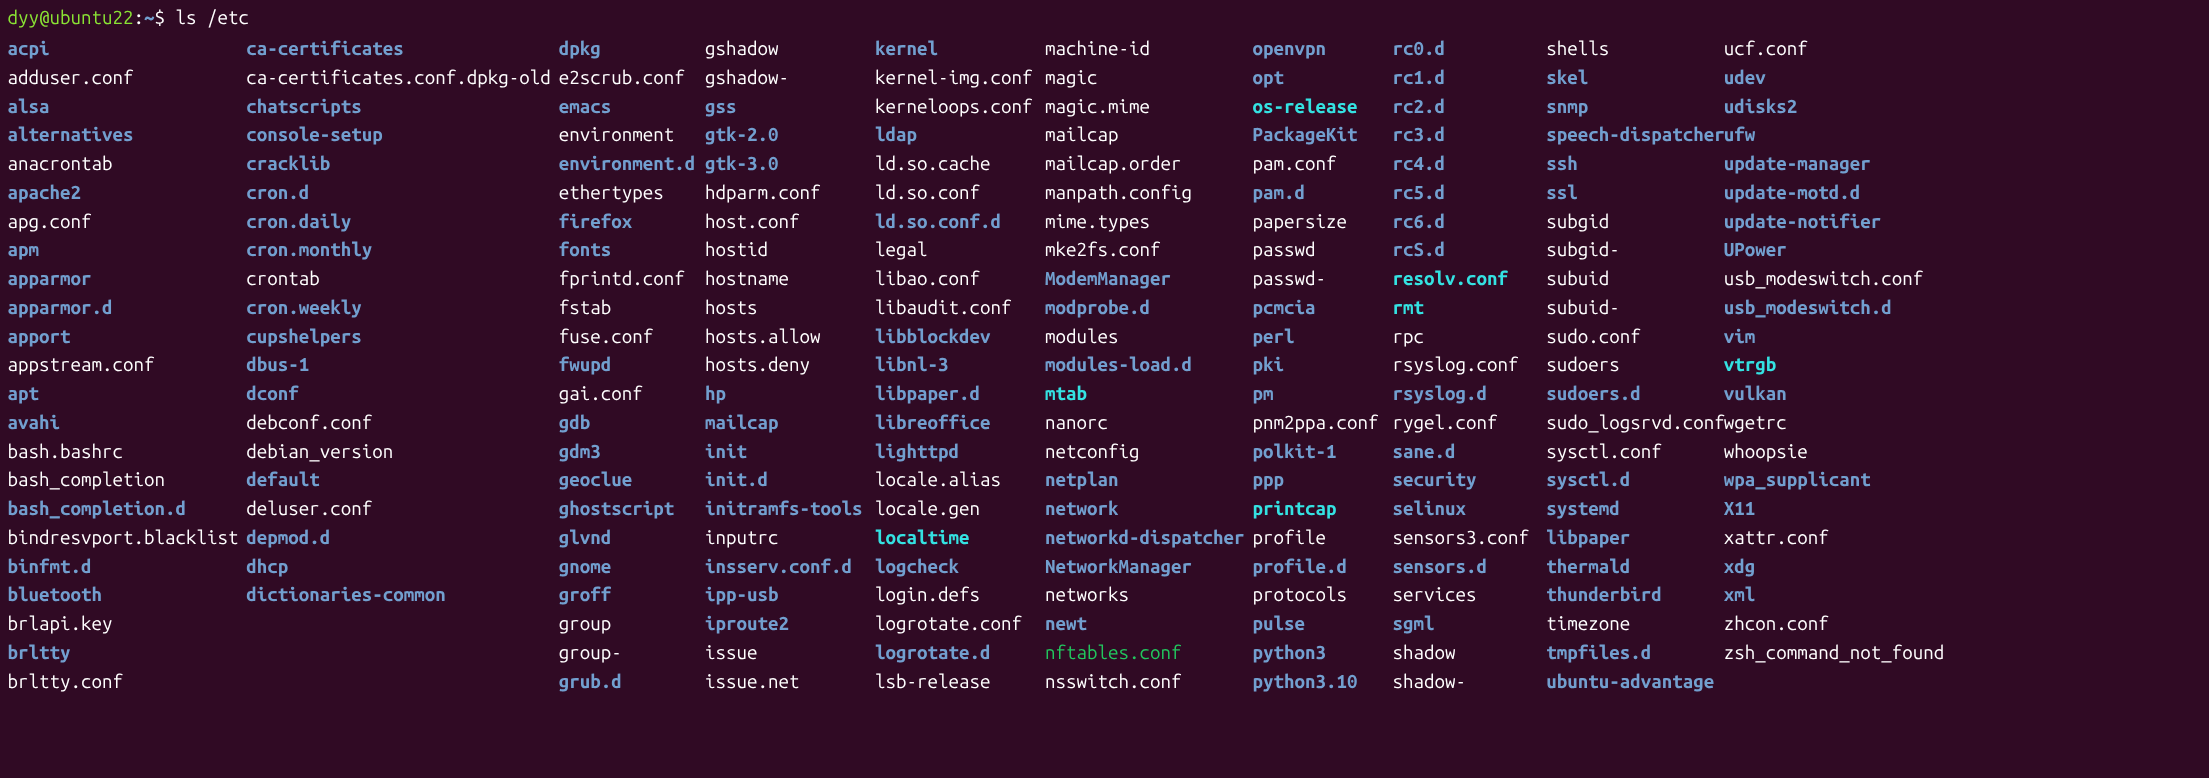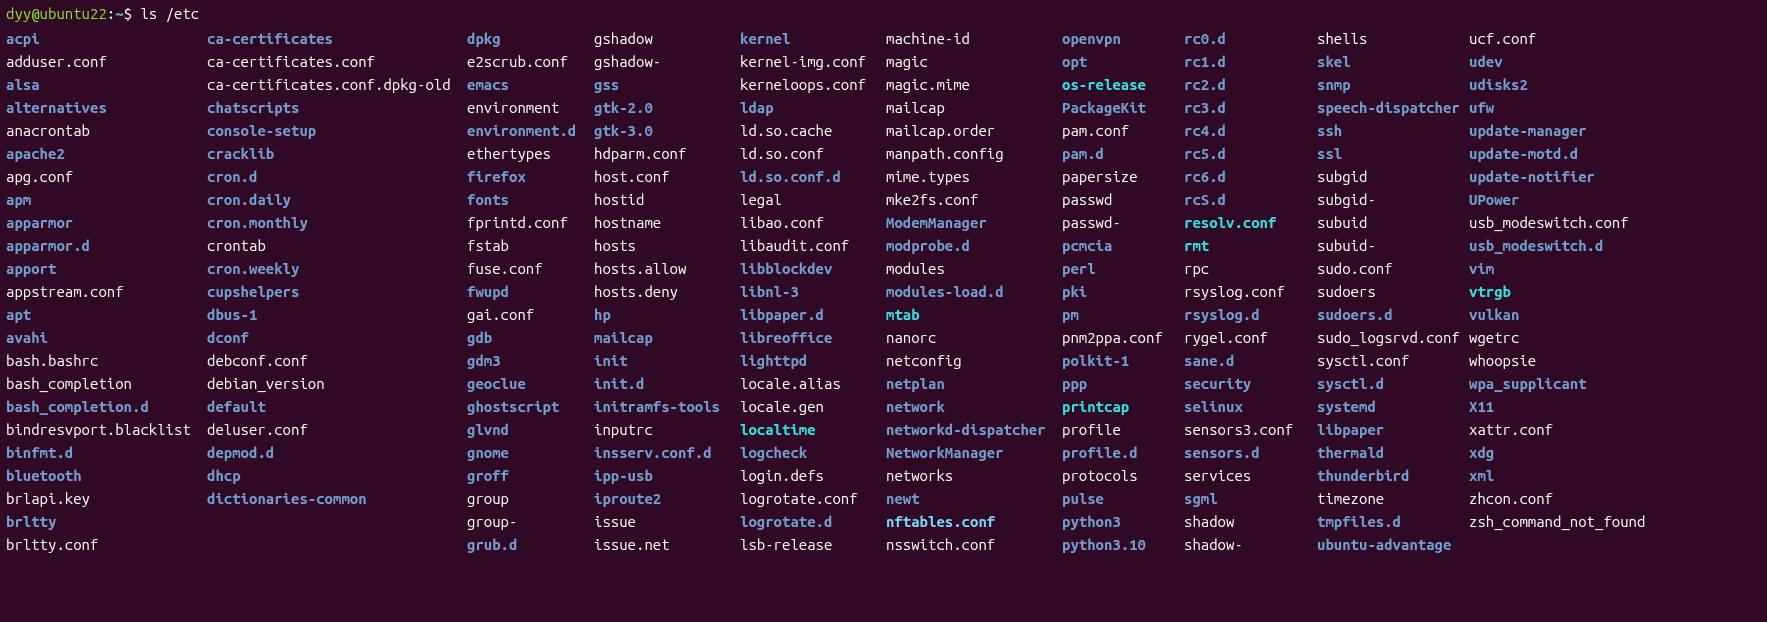--- a/index.html
+++ b/index.html
@@ -22,28 +22,27 @@
   .prompt .user   { color: #8ae234; font-weight: normal; }
   .prompt .colon  { color: #ffffff; }
   .prompt .path   { color: #729fcf; font-weight: bold; }
   .prompt .dollar { color: #ffffff; }
   .prompt .cmd    { color: #ffffff; }
 
   .grid {
     display: grid;
     grid-template-columns: 191px 250px 117px 136px 136px 166px 112px 123px 142px 142px auto;
     column-gap: 0;
-    gap: 10px;
   }
   .col { display: flex; flex-direction: column; }
   .entry { height: 23px; }
   .file { color: #ffffff; }
   .dir  { color: #729fcf; font-weight: bold; }
   .link { color: #34e2e2; font-weight: bold; }
-  .grn  { color: #7dd3fc; font-weight: bold; }
+  .grn  { color: #22c55e; font-weight: normal; }
 </style>
 </head>
 <body>
 
 <div class="terminal">
   <div class="prompt">
     <span class="user">dyy@ubuntu22</span><span class="colon">:</span><span class="path">~</span><span class="dollar">$</span>
     <span class="cmd">ls /etc</span>
   </div>
   <div class="grid" id="grid">
@@ -67,21 +66,20 @@
         <div class="entry dir">bash_completion.d</div>
         <div class="entry file">bindresvport.blacklist</div>
         <div class="entry dir">binfmt.d</div>
         <div class="entry dir">bluetooth</div>
         <div class="entry file">brlapi.key</div>
         <div class="entry dir">brltty</div>
         <div class="entry file">brltty.conf</div>
       </div>
       <div class="col">
         <div class="entry dir">ca-certificates</div>
-        <div class="entry file">ca-certificates.conf</div>
         <div class="entry file">ca-certificates.conf.dpkg-old</div>
         <div class="entry dir">chatscripts</div>
         <div class="entry dir">console-setup</div>
         <div class="entry dir">cracklib</div>
         <div class="entry dir">cron.d</div>
         <div class="entry dir">cron.daily</div>
         <div class="entry dir">cron.monthly</div>
         <div class="entry file">crontab</div>
         <div class="entry dir">cron.weekly</div>
         <div class="entry dir">cupshelpers</div>

